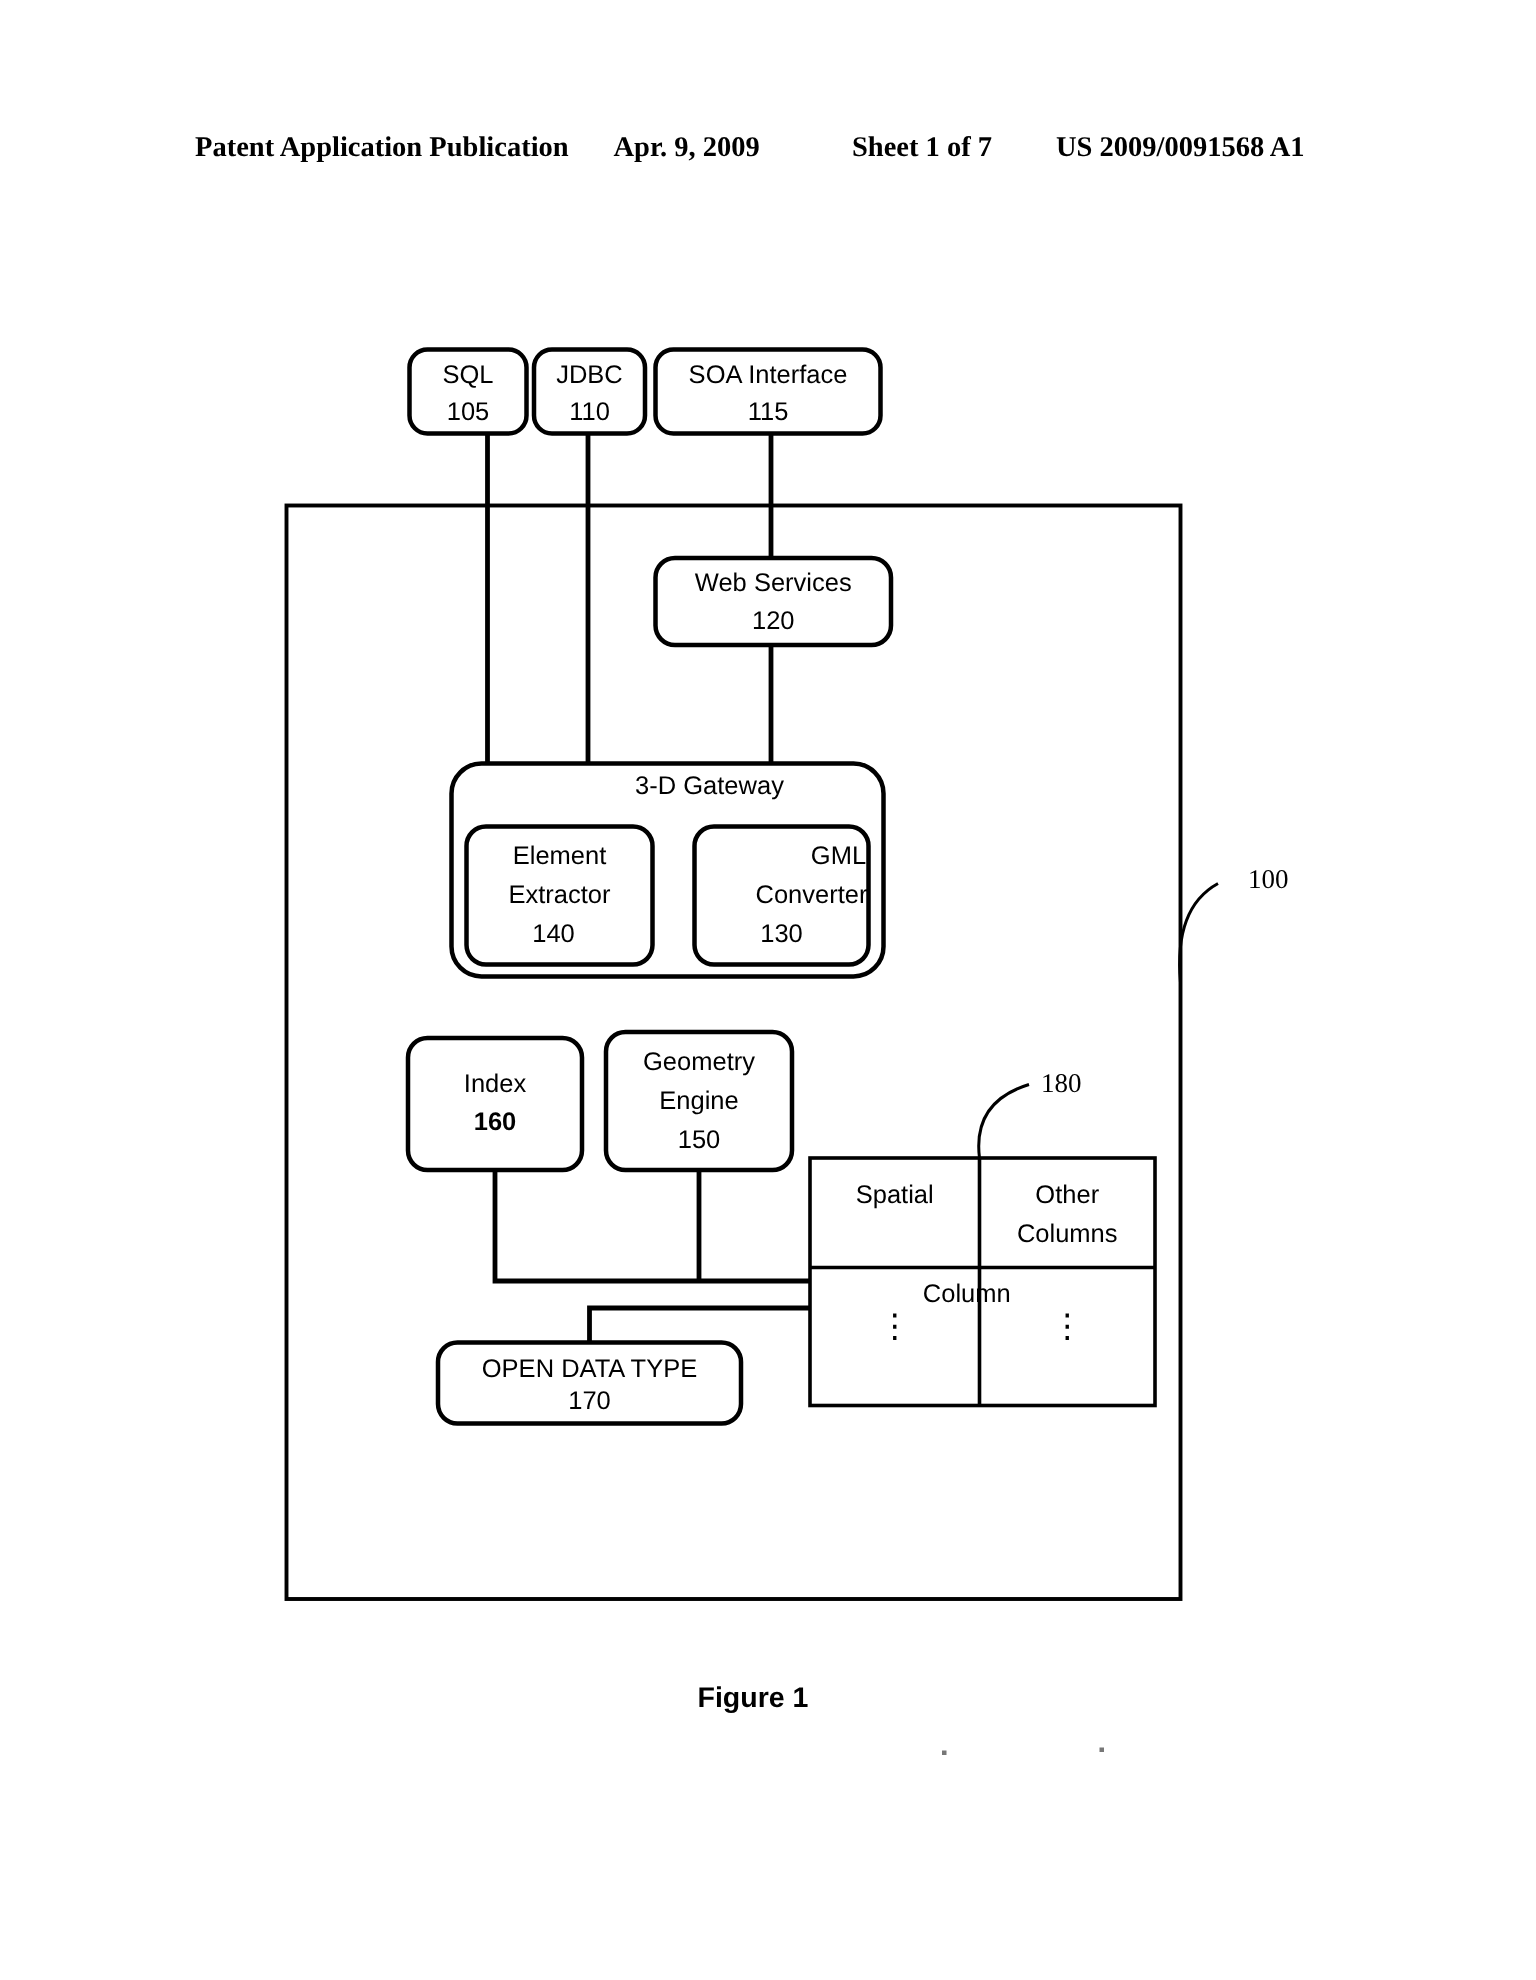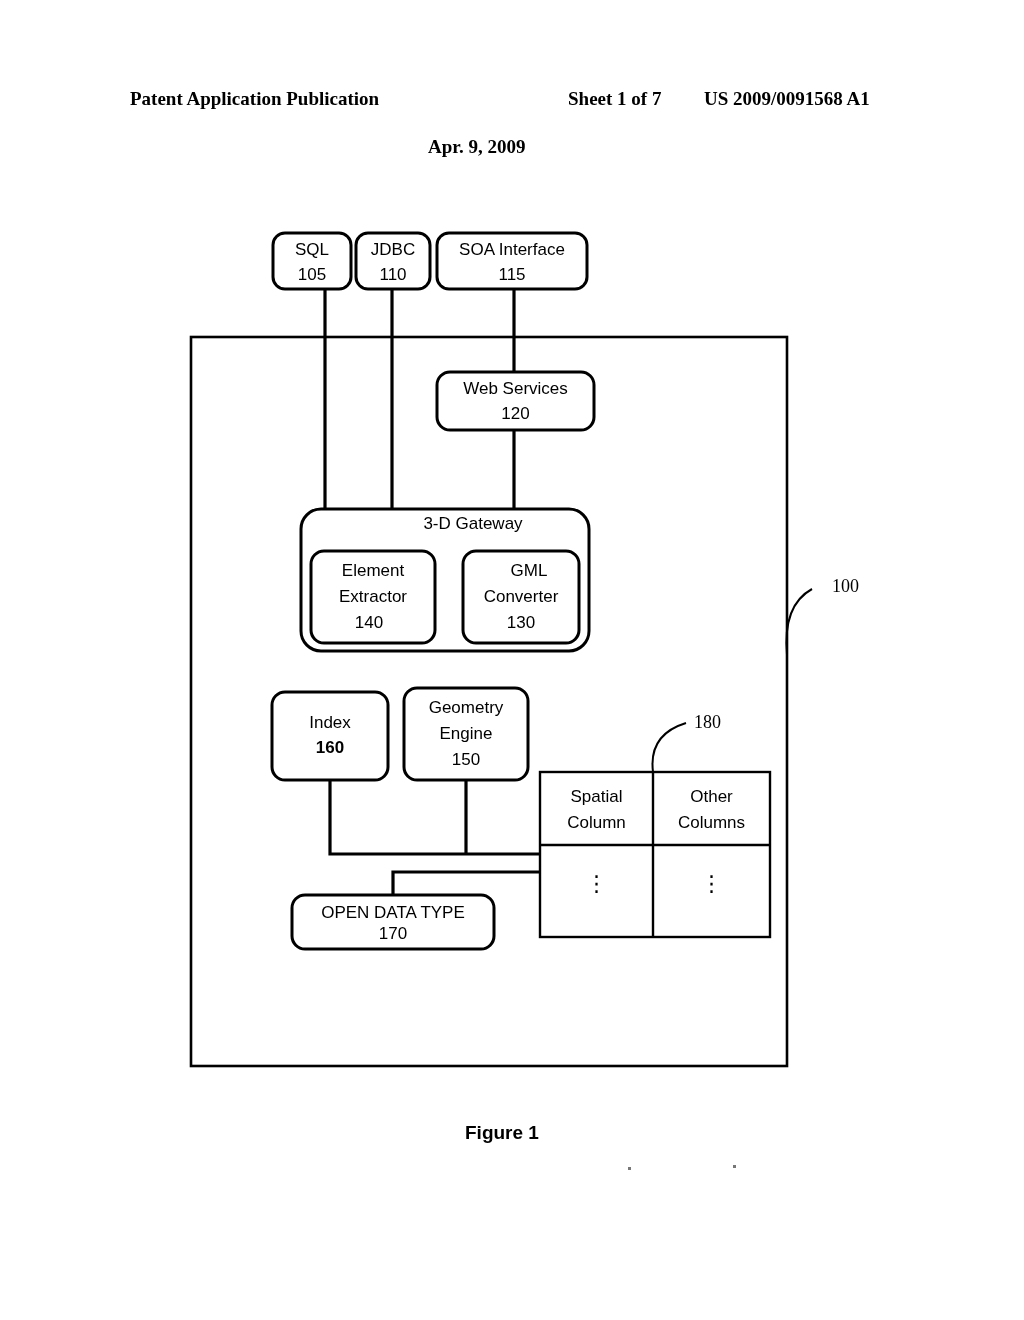--- a/index.html
+++ b/index.html
@@ -22,21 +22,21 @@
     top: 88px;
     left: 0;
     width: 1024px;
     height: 28px;
     font-family: "Liberation Serif", serif;
     font-weight: bold;
     font-size: 19px;
     white-space: nowrap;
   }
   .hdr-pub   { position: absolute; left: 130px; top: 0; text-align: right; }
-  .hdr-date  { position: absolute; left: 428px; top: 0; margin-top: 48px; }
+  .hdr-date  { position: absolute; left: 409px; top: 0; }
   .hdr-sheet { position: absolute; left: 568px; top: 0; }
   .hdr-num   { position: absolute; left: 704px; top: 0; }
 
   
   #figure {
     position: absolute;
     left: 0;
     top: 0;
     width: 1024px;
     height: 1320px;
@@ -151,36 +151,36 @@
 
   <div class="lbl" style="left:437px; top:377px; width:157px;">Web Services</div>
   <div class="lbl" style="left:437px; top:402px; width:157px;">120</div>
 
   <div class="lbl" style="left:301px; top:512px; width:288px;padding-left:28px;">3-D Gateway</div>
 
   <div class="lbl two-line" style="left:311px; top:558px; width:124px;">Element</div>
   <div class="lbl two-line" style="left:311px; top:584px; width:124px;">Extractor</div>
   <div class="lbl two-line" style="left:311px; top:610px; width:116px;">140</div>
 
-  <div class="lbl two-line" style="left:463px; top:558px; width:132px;">GML</div>
-  <div class="lbl two-line" style="left:463px; top:584px; width:116px;">Converter</div>
+  <div class="lbl two-line" style="left:463px; top:558px; width:132px;padding-left:30px;">GML</div>
+  <div class="lbl two-line" style="left:463px; top:584px; width:116px;padding-left:20px;">Converter</div>
   <div class="lbl two-line" style="left:463px; top:610px; width:116px;">130</div>
 
   <div class="lbl" style="left:272px; top:711px; width:116px;">Index</div>
   <div class="lbl" style="left:272px; top:736px; width:116px;font-weight:bold;">160</div>
 
   <div class="lbl two-line" style="left:404px; top:695px; width:124px;">Geometry</div>
   <div class="lbl two-line" style="left:404px; top:721px; width:124px;">Engine</div>
   <div class="lbl two-line" style="left:404px; top:747px; width:124px;">150</div>
 
   <div class="lbl" style="left:292px; top:901px; width:202px;">OPEN DATA TYPE</div>
   <div class="lbl" style="left:292px; top:922px; width:202px;">170</div>
 
   <div class="lbl two-line" style="left:540px; top:784px; width:113px;">Spatial</div>
-  <div class="lbl two-line" style="left:540px; top:810px; width:113px;">Column</div>
+  <div class="lbl two-line" style="left:540px; top:850px; width:113px;padding-left:48px;">Column</div>
 
   <div class="lbl two-line" style="left:653px; top:784px; width:117px;">Other</div>
   <div class="lbl two-line" style="left:653px; top:810px; width:117px;">Columns</div>
 
   <div class="lbl" style="left:540px; top:872px; width:113px; font-size:22px;">⋮</div>
   <div class="lbl" style="left:653px; top:872px; width:117px; font-size:22px;">⋮</div>
 
   <div class="ref-serif" style="left:832px; top:576px;">100</div>
   <div class="ref-serif" style="left:694px; top:712px;">180</div>
 

